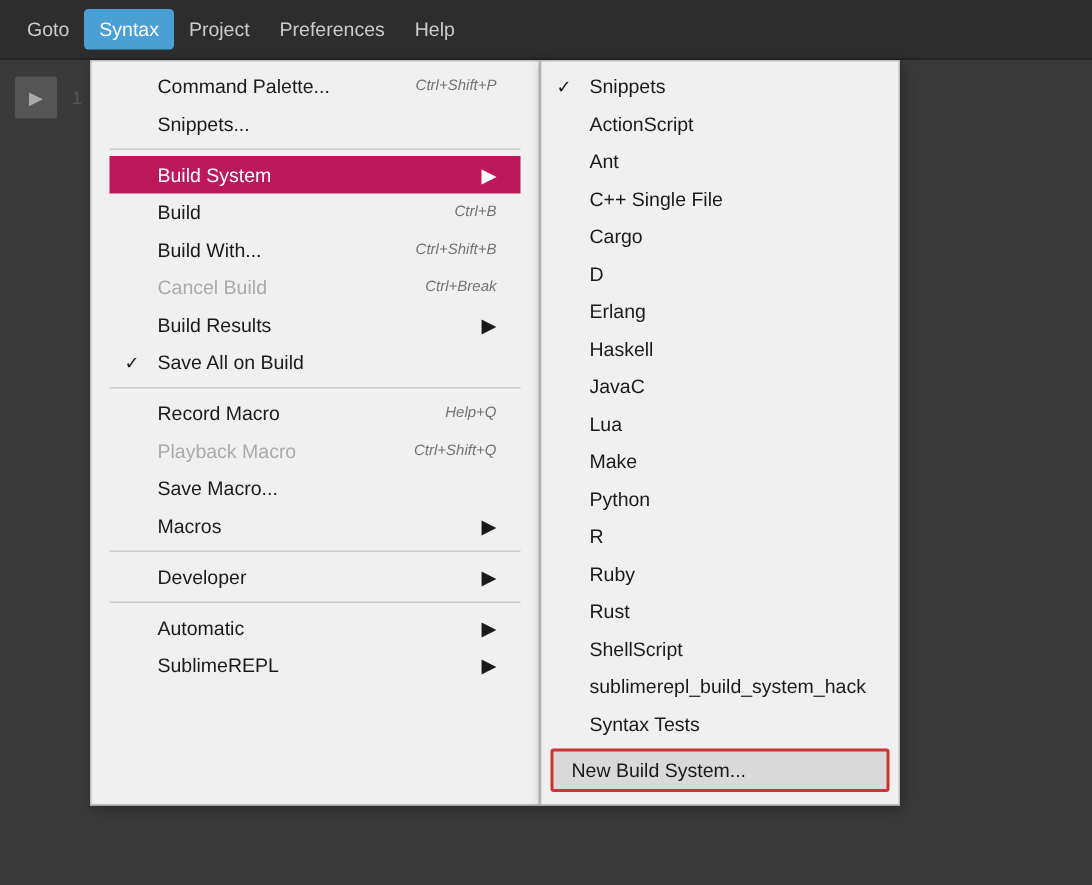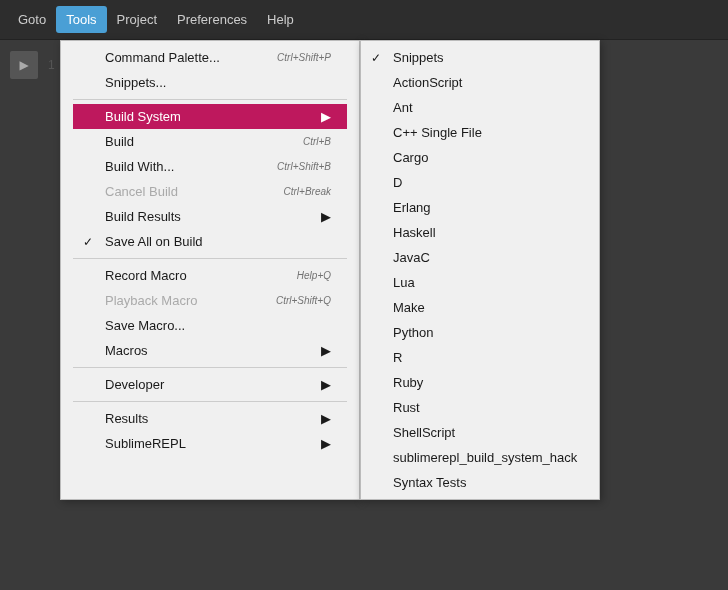--- a/index.html
+++ b/index.html
@@ -148,21 +148,21 @@
     }
     .build-item.new-build .text {
       font-weight: normal;
     }
   </style>
 </head>
 <body>
 
 <div class="menubar">
   <div class="menubar-item">Goto</div>
-  <div class="menubar-item active">Tools</div>
+  <div class="menubar-item active">Syntax</div>
   <div class="menubar-item">Project</div>
   <div class="menubar-item">Preferences</div>
   <div class="menubar-item">Help</div>
 </div>
 
 <div class="editor-area">
   <div class="play-btn">
     <span>▶</span>
   </div>
   <span class="line-number">1</span>
@@ -237,21 +237,21 @@
     <div class="menu-separator"></div>
 
     <div class="menu-item">
       <span>Developer</span>
       <span class="arrow">▶</span>
     </div>
 
     <div class="menu-separator"></div>
 
     <div class="menu-item">
-      <span>Results</span>
+      <span>Automatic</span>
       <span class="arrow">▶</span>
     </div>
 
     <div class="menu-item">
       <span>SublimeREPL</span>
       <span class="arrow">▶</span>
     </div>
 
   </div>
 
@@ -306,15 +306,18 @@
     <div class="build-item">
       <span>ShellScript</span>
     </div>
     <div class="build-item">
       <span>sublimerepl_build_system_hack</span>
     </div>
     <div class="build-item">
       <span>Syntax Tests</span>
     </div>
 
+    <div class="build-item new-build">
+      <span class="text">New Build System...</span>
+    </div>
 
   </div>
 </div>
 
 </body></html>

